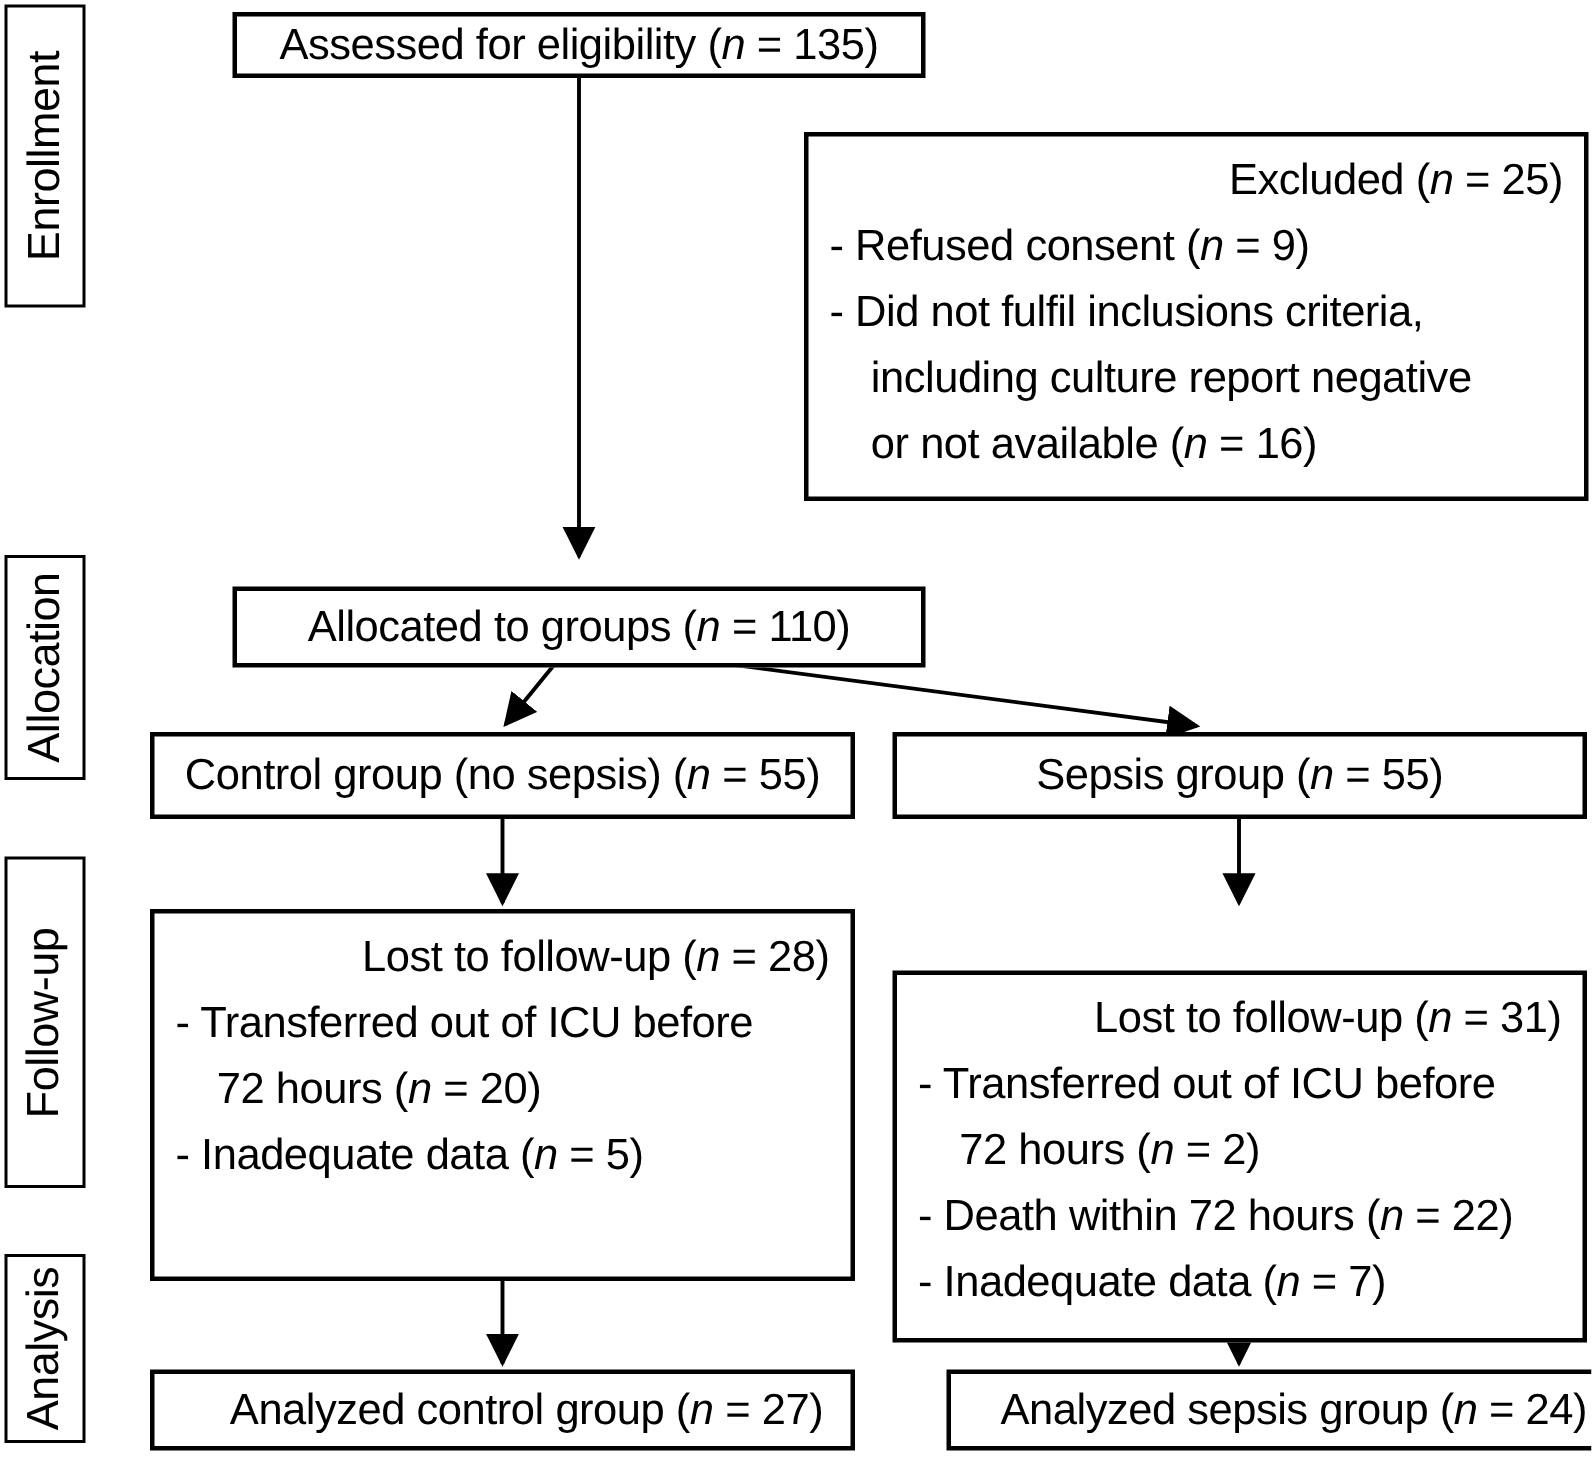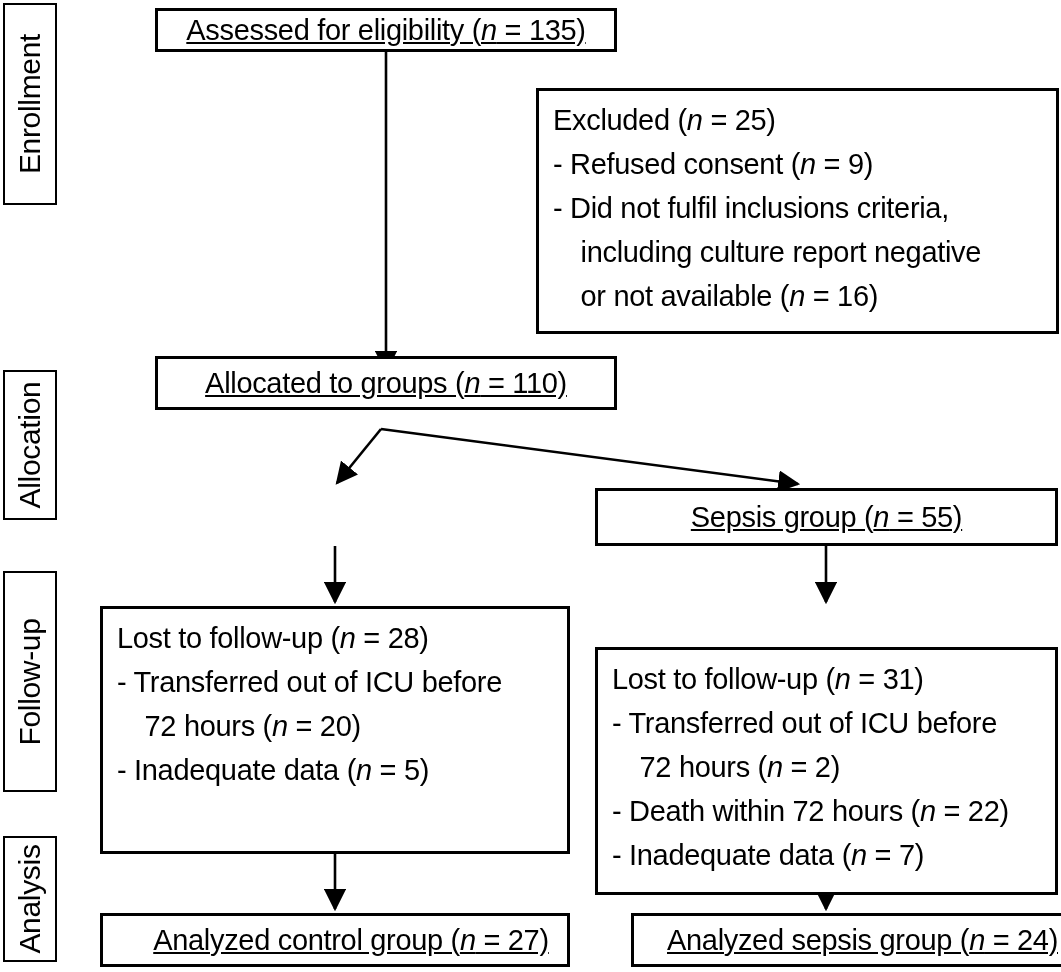--- a/index.html
+++ b/index.html
@@ -50,28 +50,27 @@
     background: #fff;
     box-sizing: border-box;
     z-index: 2;
     font-size: 29px;
   }
   .fbox.single {
     display: flex;
     align-items: center;
     justify-content: center;
     text-align: right;
-    text-decoration: underline;
   }
   .fbox.multi {
     padding: 7px 14px;
     line-height: 44px;
   }
   .fbox .box-title {
-    text-align: left;
+    text-align: right;
     white-space: nowrap;
   }
   .fbox .item {
     white-space: pre-line;
     text-align: left;
     padding-left: 0.95em;
     text-indent: -0.95em;
   }
   .nvar { font-style: italic; }
 </style>
@@ -113,24 +112,27 @@
   </div>
 
   <div class="fbox multi" style="left:536px; top:88px; width:523px; height:246px;">
     <div class="box-title">Excluded (<i class="nvar">n</i> = 25)</div>
     <div class="item">- Refused consent (<i class="nvar">n</i> = 9)</div>
     <div class="item">- Did not fulfil inclusions criteria,
 including culture report negative
 or not available (<i class="nvar">n</i> = 16)</div>
   </div>
 
-  <div class="fbox single" style="left:155px; top:356px; width:462px; height:54px;">
+  <div class="fbox single" style="left:155px; top:391px; width:462px; height:54px;">
     <span>Allocated to groups (<i class="nvar">n</i> = 110)</span>
   </div>
 
+  <div class="fbox single" style="left:100px; top:488px; width:470px; height:58px;">
+    <span>Control group (no sepsis) (<i class="nvar">n</i> = 55)</span>
+  </div>
   <div class="fbox single" style="left:595px; top:488px; width:463px; height:58px;">
     <span>Sepsis group (<i class="nvar">n</i> = 55)</span>
   </div>
 
   <div class="fbox multi" style="left:100px; top:606px; width:470px; height:248px;">
     <div class="box-title">Lost to follow-up (<i class="nvar">n</i> = 28)</div>
     <div class="item">- Transferred out of ICU before
 72 hours (<i class="nvar">n</i> = 20)</div>
     <div class="item">- Inadequate data (<i class="nvar">n</i> = 5)</div>
   </div>

